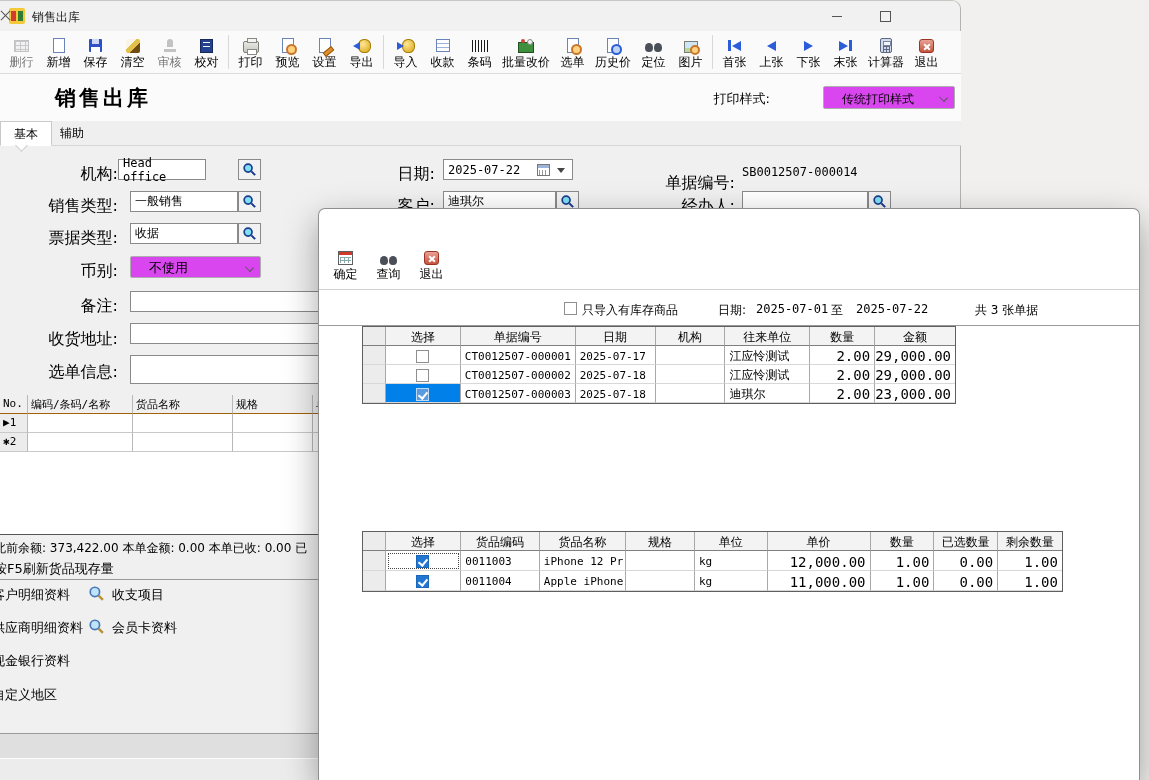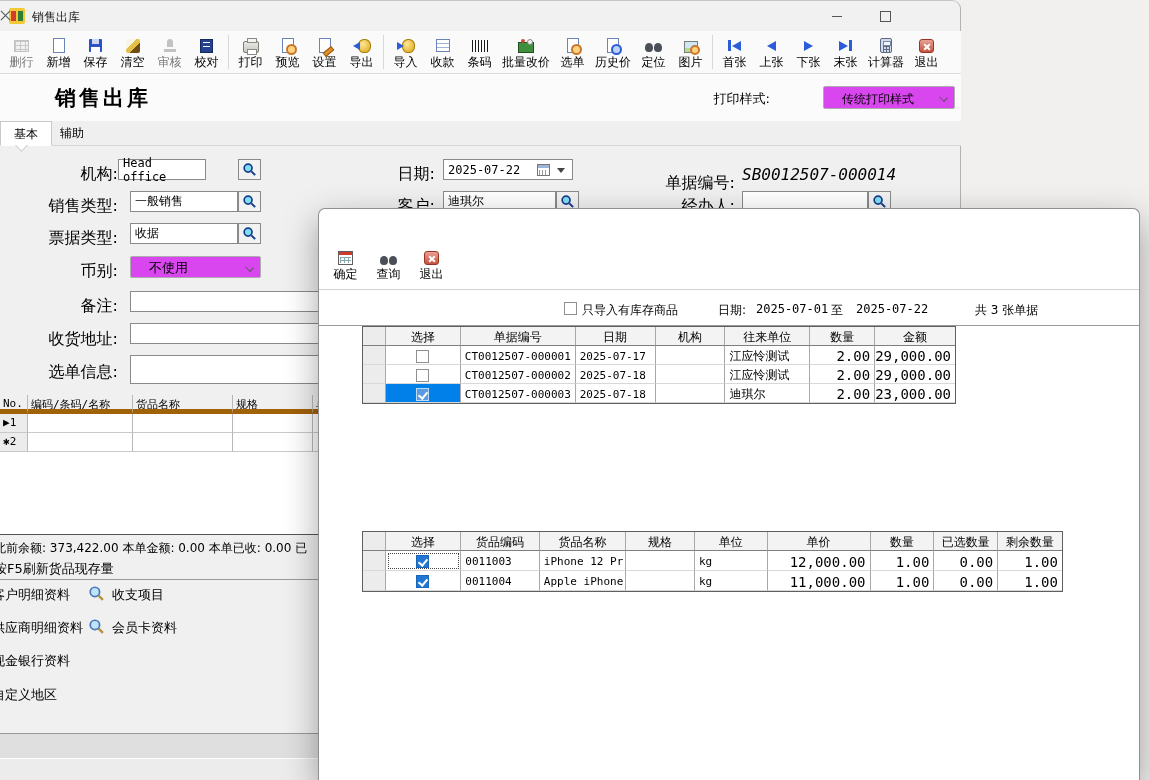--- a/index.html
+++ b/index.html
@@ -107,34 +107,34 @@
   .tab.active::after { content:""; position:absolute; left:16px; bottom:-5px; width:8px; height:8px; background:#fff;
       border-right:1px solid #c9c9c9; border-bottom:1px solid #c9c9c9; transform:rotate(45deg); }
 
   
   .flabel { position:absolute; text-align:right; font-size:16px; }
   .lw { left:0; width:118px; } .mw { left:350px; width:85px; } .rw { left:610px; width:125px; }
   .inputbox { position:absolute; height:21px; background:#fff; border:1px solid #8a8a8a; display:flex; align-items:center;
               padding:0 4px; font-family:"DejaVu Sans Mono","Liberation Mono",monospace; font-size:12px; }
   .lookupbtn { position:absolute; width:23px; height:21px; background:#f2f2f2; border:1px solid #8a8a8a;
                display:flex; align-items:center; justify-content:center; }
-  .statictext { position:absolute; font-family:"DejaVu Sans Mono","Liberation Mono",monospace; font-size:16px;font-style:italic; }
+  .statictext { position:absolute; font-family:"DejaVu Sans Mono","Liberation Mono",monospace; font-size:12px; }
   .ic-cal { width:13px; height:12px; background:#fff; border:1px solid #777; position:relative; }
   .ic-cal::before { content:""; position:absolute; left:0; top:0; right:0; height:3px; background:#9fb3d8; }
   .ic-cal::after { content:""; position:absolute; left:1px; top:5px; width:9px; height:5px;
       background:repeating-linear-gradient(to right,#999 0 1px,transparent 1px 3px); }
   .dchev { width:0; height:0; border-style:solid; border-width:5px 4px 0 4px; border-color:#444 transparent transparent transparent; }
 
   
   .gridpanel { left:0; top:394px; width:961px; height:139px; background:#fff; border-top:1px solid #8c8c8c; }
   .mgrid { left:0; top:394px; width:346px; }
   .mgrow { display:flex; }
   .mgc { border-right:1px solid #b8b8b8; border-bottom:1px solid #c9c9c9; height:19px; font-size:11px;
          padding:2px 3px 0; overflow:hidden; white-space:nowrap; }
-  .mgh { background:#f0f0f0; border-bottom:5px solid #a16207; font-family:"DejaVu Sans Mono","Liberation Mono",monospace; }
+  .mgh { background:#f0f0f0; border-bottom:1px solid #a16207; font-family:"DejaVu Sans Mono","Liberation Mono",monospace; }
   .mgind { background:#ececec; font-family:"DejaVu Sans Mono","Liberation Mono",monospace; }
   .c0{width:28px}.c1{width:105px}.c2{width:100px}.c3{width:80px}.c4{width:33px;border-right:none}
 
   
   .statusline { position:absolute; left:-6px; top:539px; font-size:12px; white-space:nowrap; }
   .hintline { position:absolute; left:-6px; top:559px; font-size:13px; }
   .hrule { position:absolute; background:#9a9a9a; height:1px; }
   .qlink { position:absolute; font-size:13px; white-space:nowrap; }
   .mg-link { position:absolute; }
 

